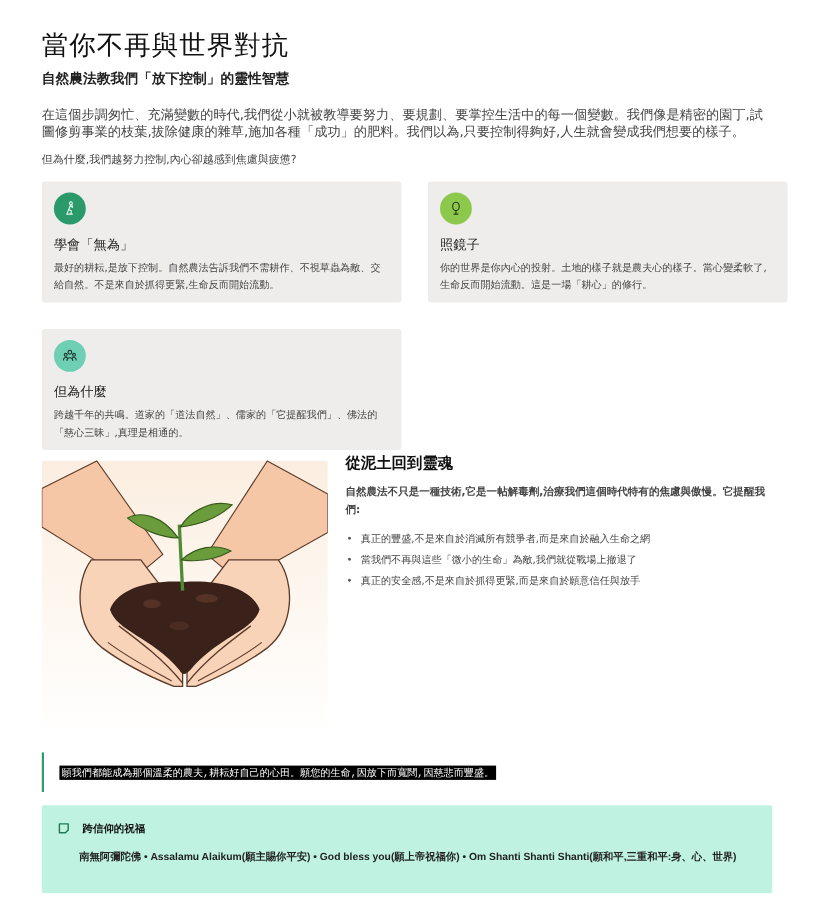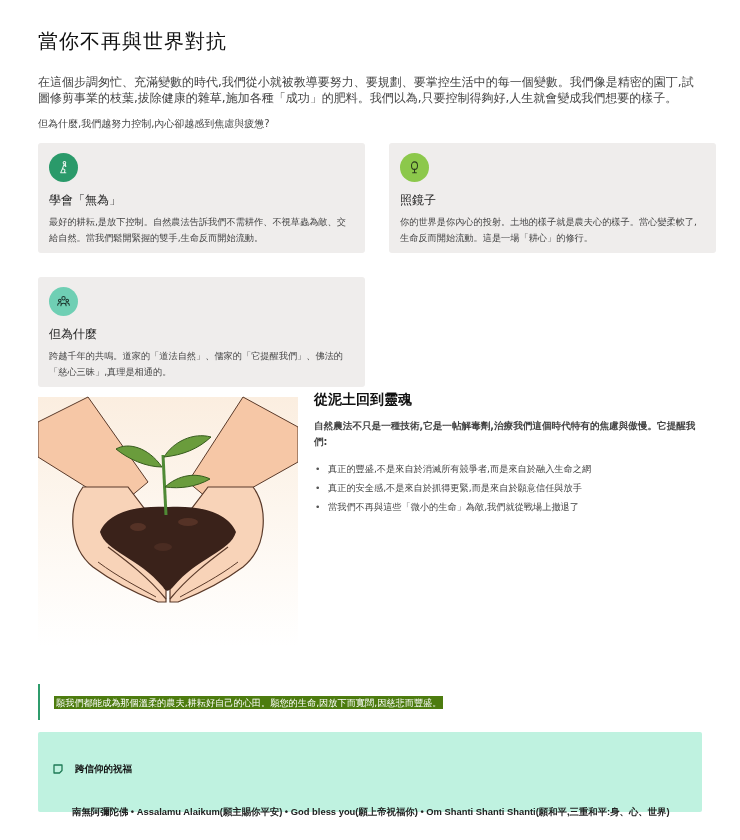--- a/index.html
+++ b/index.html
@@ -3,21 +3,21 @@
   <meta charset="utf-8">
   <style>
     * { box-sizing: border-box; margin: 0; padding: 0; }
     html, body { width: 740px; height: 840px; background: #ffffff; overflow: hidden; }
     body {
       font-family: "DejaVu Sans", "Liberation Sans", sans-serif;
       color: #222;
       position: relative;
     }
     .page { position: absolute; left: 38px; top: 24px; width: 664px; }
-    .title { font-size: 20px; font-weight: 400; color: #111; line-height: 34px; letter-spacing: 1px; }
+    .title { font-size: 24px; font-weight: 400; color: #111; line-height: 34px; letter-spacing: 1px; }
     .subtitle { font-size: 12.5px; font-weight: 700; color: #222; margin-top: 4px; line-height: 18px; }
     .intro { font-size: 12px; color: #444; line-height: 16px; margin-top: 16px; }
     .question { font-size: 10px; color: #444; line-height: 16px; margin-top: 10px; }
 
     .grid { display: grid; grid-template-columns: 327px 327px; column-gap: 10px; row-gap: 10px; margin-top: 11px; gap: 24px; }
     .card { background: #efedec; border-radius: 3px; height: 110px; padding: 10px 10px 0 11px; position: relative; }
     .card-icon { width: 29px; height: 29px; border-radius: 50%; display: flex; align-items: center; justify-content: center; }
     .card-icon svg { width: 15px; height: 15px; }
     .card-title { font-size: 12px; color: #222; margin-top: 10px; line-height: 17px; }
     .card-text { font-size: 9.2px; color: #444; line-height: 16px; margin-top: 5px; }
@@ -25,46 +25,47 @@
     .soil { position: relative; height: 260px; }
     .soil-img { position: absolute; left: 0; top: 0; width: 260px; height: 260px; }
     .soil-content { position: absolute; left: 276px; top: 2px; width: 390px; }
     .soil-title { font-size: 14px; color: #111; line-height: 20px; }
     .soil-text { font-size: 9.6px; color: #444; line-height: 16px; margin-top: 9px; font-weight: bold; }
     .soil-list { list-style: none; margin-top: 9px; }
     .soil-list li { font-size: 9.2px; color: #444; line-height: 19px; position: relative; padding-left: 14px; }
     .soil-list li::before { content: "•"; position: absolute; left: 1px; top: 0; color: #555; }
 
     .quote { position: absolute; left: 38px; top: 684px; height: 36px; border-left: 2px solid #2f9c6c; padding-left: 14px; display: flex; align-items: center; }
-    .quote-text { background: #4d7c0f; color: #fff; font-size: 9.2px; line-height: 13px; padding: 0 2px; }
+    .quote-text { background: #000000; color: #fff; font-size: 9.2px; line-height: 13px; padding: 0 2px; font-family: Liberation Mono, monospace; }
 
-    .blessing { position: absolute; left: 38px; top: 732px; width: 664px; height: 80px; background: #bff2e0; border-radius: 2px; padding: 28px 14px; }
+    .blessing { position: absolute; left: 38px; top: 732px; width: 664px; height: 80px; background: #bff2e0; border-radius: 2px; padding: 12px 14px; }
     .blessing-head { display: flex; align-items: center; }
     .blessing-head svg { width: 12px; height: 12px; }
     .blessing-title { font-size: 9.5px; font-weight: 700; color: #111; margin-left: 11px; }
-    .blessing-text { font-size: 9.4px; color: #222; line-height: 17px; margin-top: 24px; margin-left: 20px; font-family: "Liberation Sans", "DejaVu Sans", sans-serif; font-weight: 600; }
+    .blessing-text { font-size: 9.4px; color: #222; line-height: 17px; margin-top: 7px; margin-left: 20px; font-family: "Liberation Sans", "DejaVu Sans", sans-serif; font-weight: 600; }
   </style>
 </head>
 <body>
 
 <div class="page">
   <h1 class="title">當你不再與世界對抗</h1>
+  <div class="subtitle">自然農法教我們「放下控制」的靈性智慧</div>
   <p class="intro">在這個步調匆忙、充滿變數的時代,我們從小就被教導要努力、要規劃、要掌控生活中的每一個變數。我們像是精密的園丁,試圖修剪事業的枝葉,拔除健康的雜草,施加各種「成功」的肥料。我們以為,只要控制得夠好,人生就會變成我們想要的樣子。</p>
   <p class="question">但為什麼,我們越努力控制,內心卻越感到焦慮與疲憊?</p>
 
   <div class="grid">
     <div class="card">
       <div class="card-icon" style="background:#2a9a6a">
         <svg viewBox="0 0 16 16" fill="none" stroke="#e8f5ee" stroke-width="1.1" stroke-linecap="round" stroke-linejoin="round">
           <circle cx="9" cy="3" r="1.4"></circle>
           <path d="M8.5 5 L7 9 L9.5 10.5 L9 13.5 M7 9 L5 13.5 L10.5 13.5 M8.5 5.5 L10.5 7 L10 4.5"></path>
         </svg>
       </div>
       <div class="card-title">學會「無為」</div>
-      <div class="card-text">最好的耕耘,是放下控制。自然農法告訴我們不需耕作、不視草蟲為敵、交給自然。當我們鬆開緊握的雙手,生命反而開始流動。</div>
+      <div class="card-text">最好的耕耘,是放下控制。自然農法告訴我們不需耕作、不視草蟲為敵、交給自然。不是來自於抓得更緊,生命反而開始流動。</div>
     </div>
 
     <div class="card">
       <div class="card-icon" style="background:#8cc84b">
         <svg viewBox="0 0 16 16" fill="none" stroke="#2b3a1c" stroke-width="1.1" stroke-linecap="round">
           <ellipse cx="8" cy="6" rx="3.2" ry="4"></ellipse>
           <path d="M8 10 L8 13 M6 13.5 L10 13.5"></path>
         </svg>
       </div>
       <div class="card-title">照鏡子</div>
@@ -120,22 +121,22 @@
         <path d="M124 80 C110 60 90 55 78 62 C90 72 108 80 124 80 Z" fill="#6a9c3c" stroke="#355a1c" stroke-width="1"></path>
         <path d="M126 70 C135 55 155 45 173 50 C160 62 145 68 126 70 Z" fill="#6a9c3c" stroke="#355a1c" stroke-width="1"></path>
         <path d="M127 100 C140 88 158 85 172 92 C158 100 142 102 127 100 Z" fill="#6a9c3c" stroke="#355a1c" stroke-width="1"></path>
       </svg>
     </div>
     <div class="soil-content">
       <h2 class="soil-title">從泥土回到靈魂</h2>
       <p class="soil-text">自然農法不只是一種技術,它是一帖解毒劑,治療我們這個時代特有的焦慮與傲慢。它提醒我們:</p>
       <ul class="soil-list">
         <li>真正的豐盛,不是來自於消滅所有競爭者,而是來自於融入生命之網</li>
+        <li>當我們不再與這些「微小的生命」為敵,我們就從戰場上撤退了</li>
         <li>真正的安全感,不是來自於抓得更緊,而是來自於願意信任與放手</li>
-        <li>當我們不再與這些「微小的生命」為敵,我們就從戰場上撤退了</li>
       </ul>
     </div>
   </div>
 </div>
 
 <div class="quote">
   <span class="quote-text">願我們都能成為那個溫柔的農夫,耕耘好自己的心田。願您的生命,因放下而寬闊,因慈悲而豐盛。</span>
 </div>
 
 <div class="blessing">

